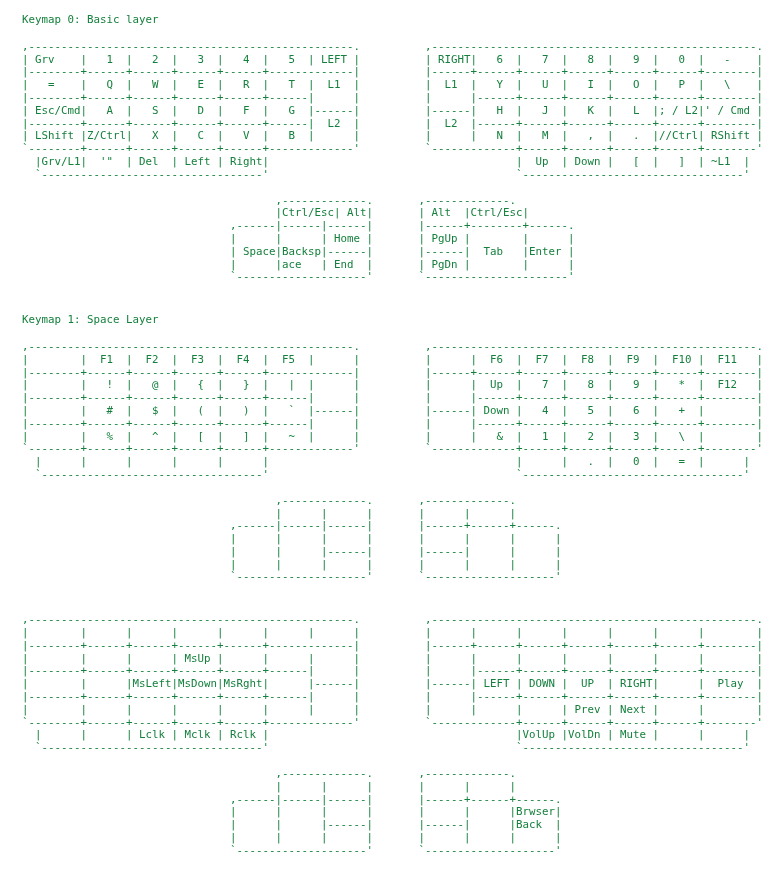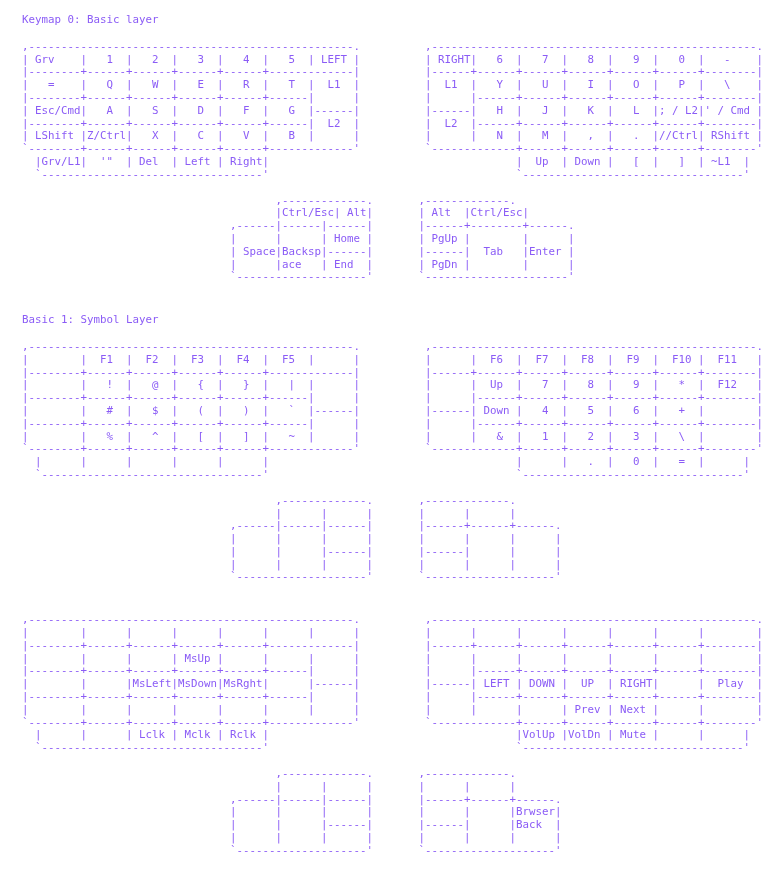--- a/index.html
+++ b/index.html
@@ -28,21 +28,21 @@
     line-height: 12.8px;
     white-space: pre;
   }
   pre.art.thumb {
     margin-top: 13px;
   }
 </style>
 </head>
 <body style="background: rgb(255, 255, 255);">
 
-<div class="doc" style="color: #8b5cf6;">
+<div class="doc" style="color: #15803d;">
 
   <section class="keymap">
     <div class="keymap-title">Keymap 0: Basic layer</div>
     <pre class="art main">,--------------------------------------------------.          ,--------------------------------------------------.
 | Grv    |   1  |   2  |   3  |   4  |   5  | LEFT |          | RIGHT|   6  |   7  |   8  |   9  |   0  |   -    |
 |--------+------+------+------+------+-------------|          |------+------+------+------+------+------+--------|
 |   =    |   Q  |   W  |   E  |   R  |   T  |  L1  |          |  L1  |   Y  |   U  |   I  |   O  |   P  |   \    |
 |--------+------+------+------+------+------|      |          |      |------+------+------+------+------+--------|
 | Esc/Cmd|   A  |   S  |   D  |   F  |   G  |------|          |------|   H  |   J  |   K  |   L  |; / L2|' / Cmd |
 |--------+------+------+------+------+------|  L2  |          |  L2  |------+------+------+------+------+--------|
@@ -53,21 +53,21 @@
     <pre class="art thumb">                                       ,-------------.       ,-------------.
                                        |Ctrl/Esc| Alt|       | Alt  |Ctrl/Esc|
                                 ,------|------|------|       |------+--------+------.
                                 |      |      | Home |       | PgUp |        |      |
                                 | Space|Backsp|------|       |------|  Tab   |Enter |
                                 |      |ace   | End  |       | PgDn |        |      |
                                 `--------------------'       `----------------------'</pre>
   </section>
 
   <section class="keymap">
-    <div class="keymap-title">Basic 1: Symbol Layer</div>
+    <div class="keymap-title">Keymap 1: Space Layer</div>
     <pre class="art main">,--------------------------------------------------.          ,--------------------------------------------------.
 |        |  F1  |  F2  |  F3  |  F4  |  F5  |      |          |      |  F6  |  F7  |  F8  |  F9  |  F10 |  F11   |
 |--------+------+------+------+------+-------------|          |------+------+------+------+------+------+--------|
 |        |   !  |   @  |   {  |   }  |   |  |      |          |      |  Up  |   7  |   8  |   9  |   *  |  F12   |
 |--------+------+------+------+------+------|      |          |      |------+------+------+------+------+--------|
 |        |   #  |   $  |   (  |   )  |   `  |------|          |------| Down |   4  |   5  |   6  |   +  |        |
 |--------+------+------+------+------+------|      |          |      |------+------+------+------+------+--------|
 |        |   %  |   ^  |   [  |   ]  |   ~  |      |          |      |   &amp;  |   1  |   2  |   3  |   \  |        |
 `--------+------+------+------+------+-------------'          `-------------+------+------+------+------+--------'
   |      |      |      |      |      |                                      |      |   .  |   0  |   =  |      |

